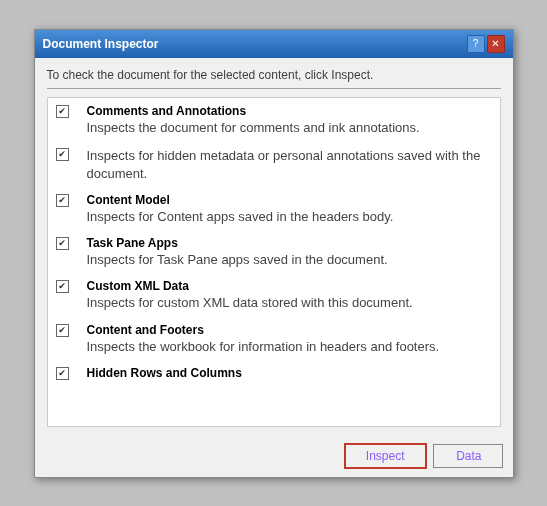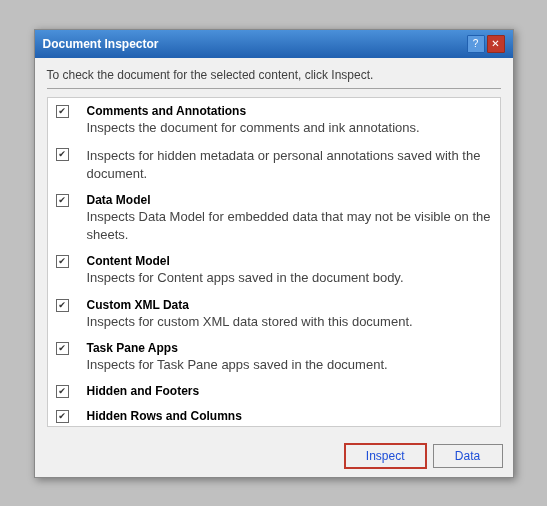--- a/index.html
+++ b/index.html
@@ -132,22 +132,23 @@
       padding: 8px 10px;
       gap: 6px;
       background: #f0f0f0;
     }
     .btn {
       padding: 4px 20px;
       font-size: 12px;
       cursor: pointer;
       background: #f0f0f0;
       border: 1px solid #888;
-      color: #1d4ed8;
+      color: #8b5cf6;
       min-width: 70px;
+      text-align: right;
     }
     .btn-inspect {
       border: 2px solid #c0392b;
       background: #f0f0f0;
     }
   </style>
 </head>
 <body>
 
 <div class="dialog">
@@ -174,49 +175,43 @@
         </div>
         <div class="check-item">
           <div class="checkbox checked"></div>
           <div class="item-content">
             <div class="item-desc">Inspects for hidden metadata or personal annotations saved with the document.</div>
           </div>
         </div>
         <div class="check-item">
           <div class="checkbox checked"></div>
           <div class="item-content">
-            <div class="item-title">Data Model</div>
-            <div class="item-desc">Inspects Data Model for embedded data that may not be visible on the sheets.</div>
-          </div>
-        </div>
-        <div class="check-item">
-          <div class="checkbox checked"></div>
-          <div class="item-content">
             <div class="item-title">Content Model</div>
-            <div class="item-desc">Inspects for Content apps saved in the document body.</div>
+            <div class="item-desc">Inspects for Content apps saved in the headers body.</div>
+          </div>
+        </div>
+        <div class="check-item">
+          <div class="checkbox checked"></div>
+          <div class="item-content">
+            <div class="item-title">Task Pane Apps</div>
+            <div class="item-desc">Inspects for Task Pane apps saved in the document.</div>
           </div>
         </div>
         <div class="check-item">
           <div class="checkbox checked"></div>
           <div class="item-content">
             <div class="item-title">Custom XML Data</div>
             <div class="item-desc">Inspects for custom XML data stored with this document.</div>
           </div>
         </div>
         <div class="check-item">
           <div class="checkbox checked"></div>
           <div class="item-content">
-            <div class="item-title">Task Pane Apps</div>
-            <div class="item-desc">Inspects for Task Pane apps saved in the document.</div>
-          </div>
-        </div>
-        <div class="check-item">
-          <div class="checkbox checked"></div>
-          <div class="item-content">
-            <div class="item-title">Hidden and Footers</div>
+            <div class="item-title">Content and Footers</div>
+            <div class="item-desc">Inspects the workbook for information in headers and footers.</div>
           </div>
         </div>
         <div class="check-item">
           <div class="checkbox checked"></div>
           <div class="item-content">
             <div class="item-title">Hidden Rows and Columns</div>
           </div>
         </div>
       </div>
   </div>

